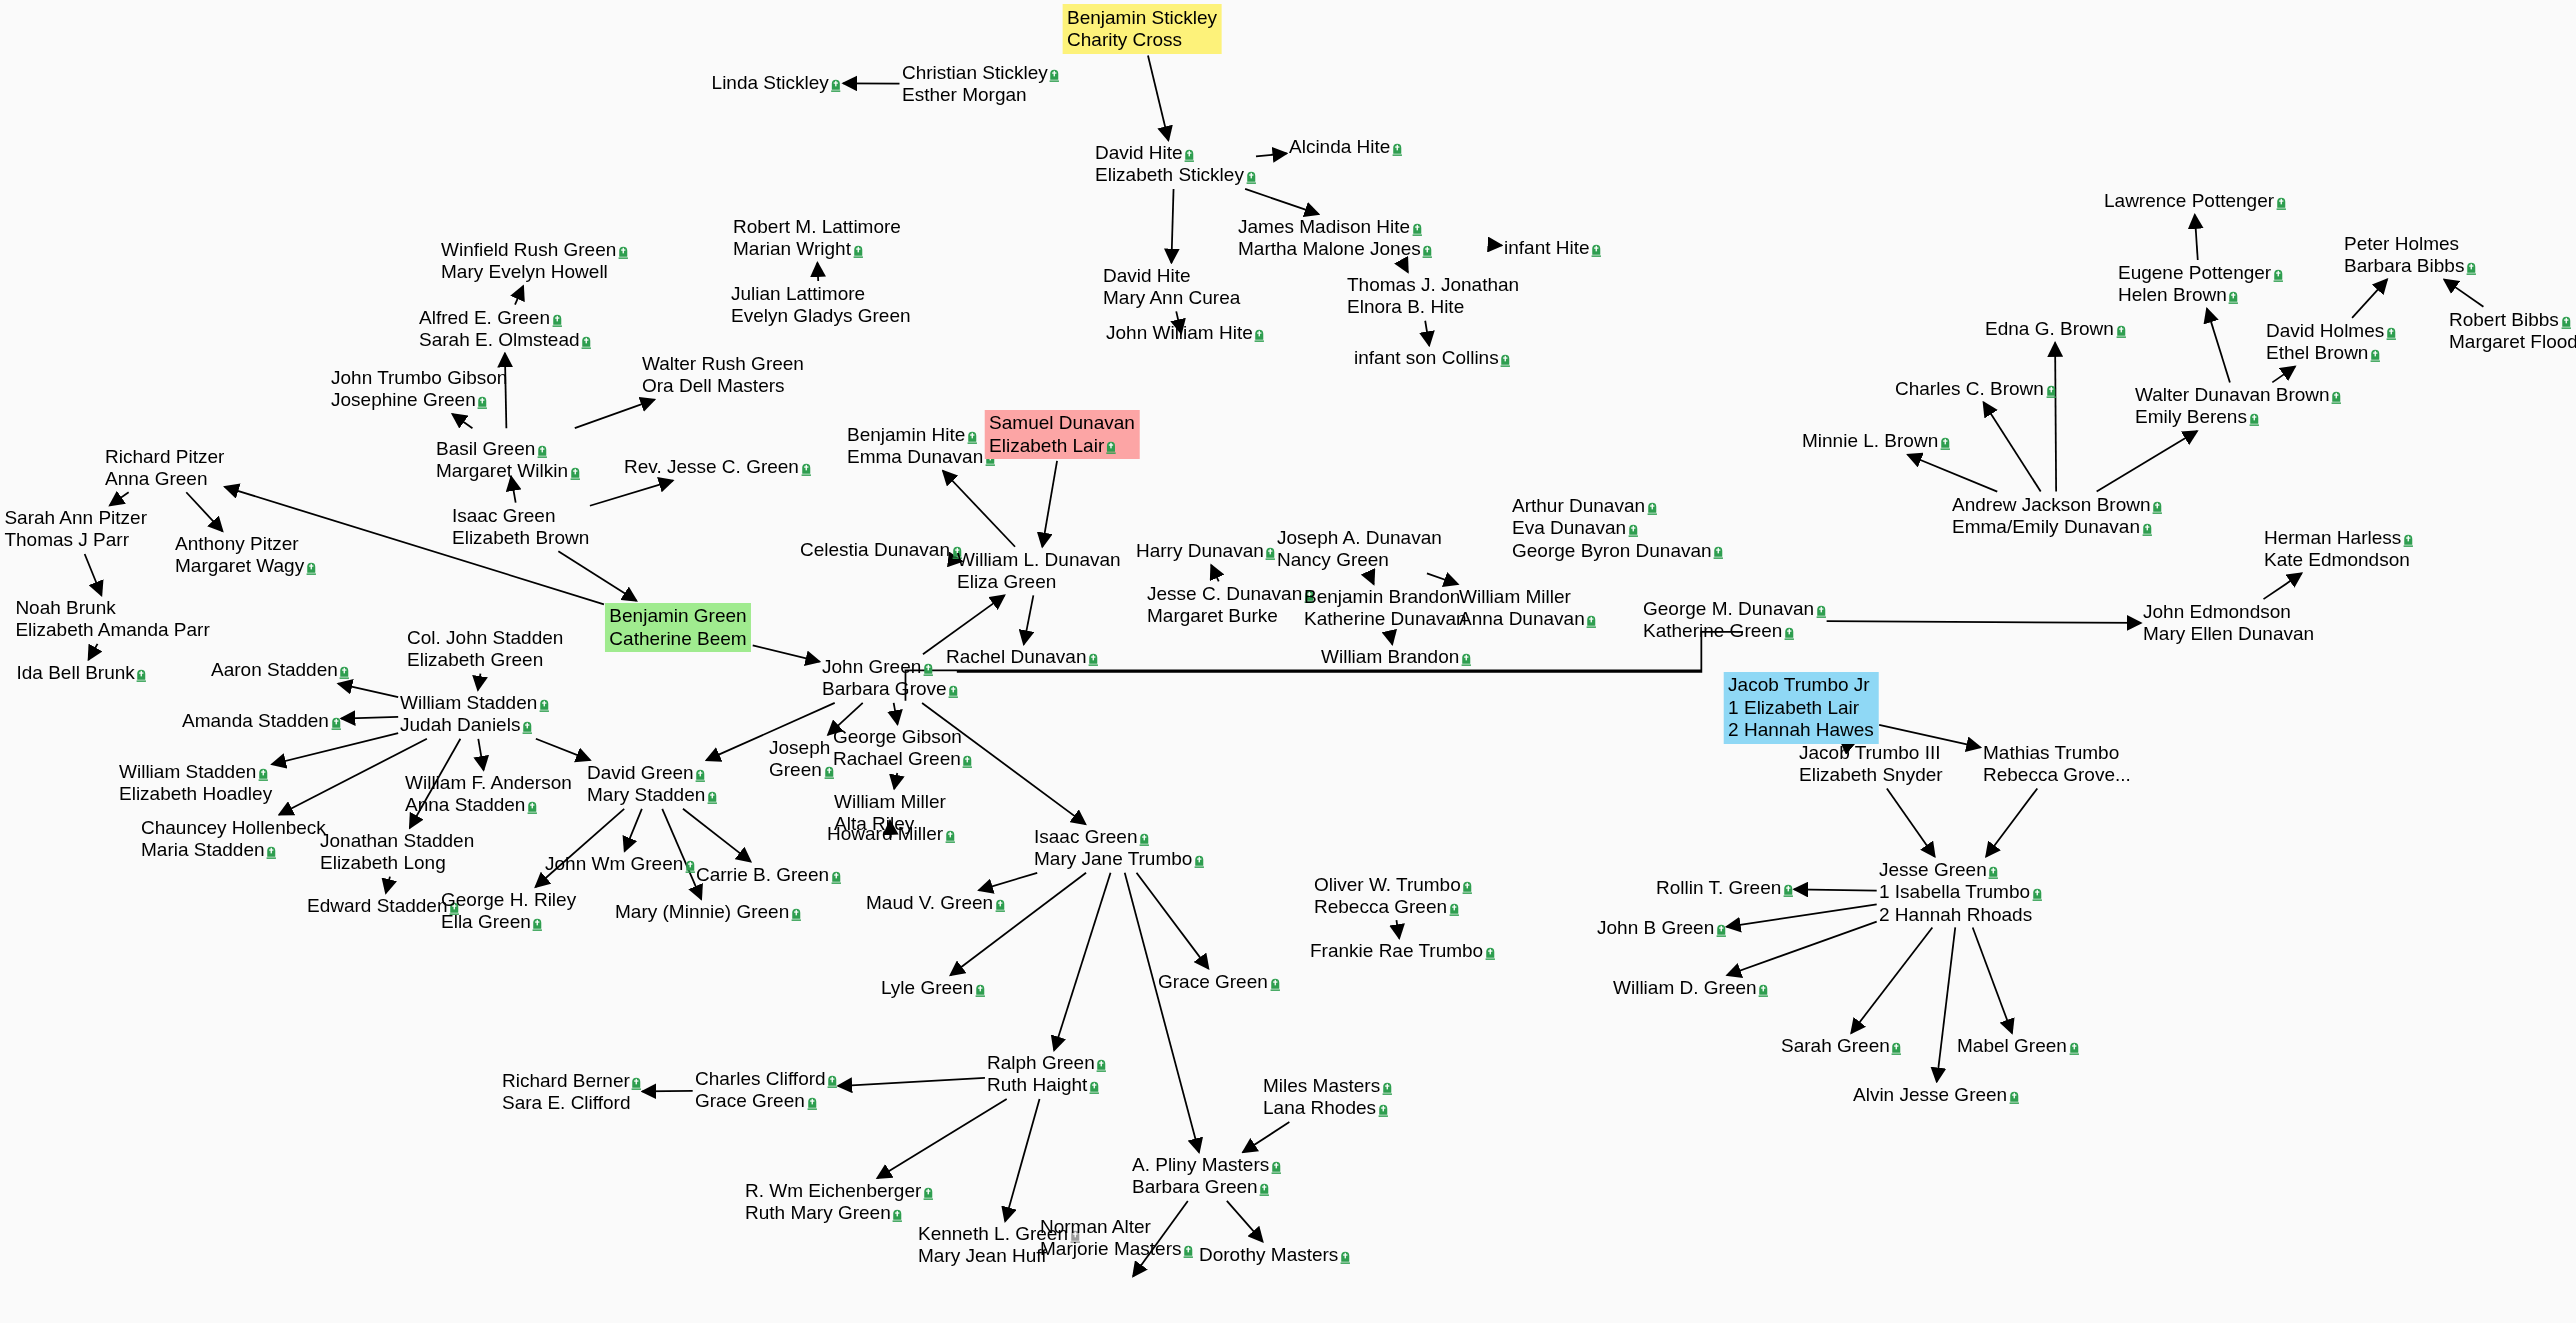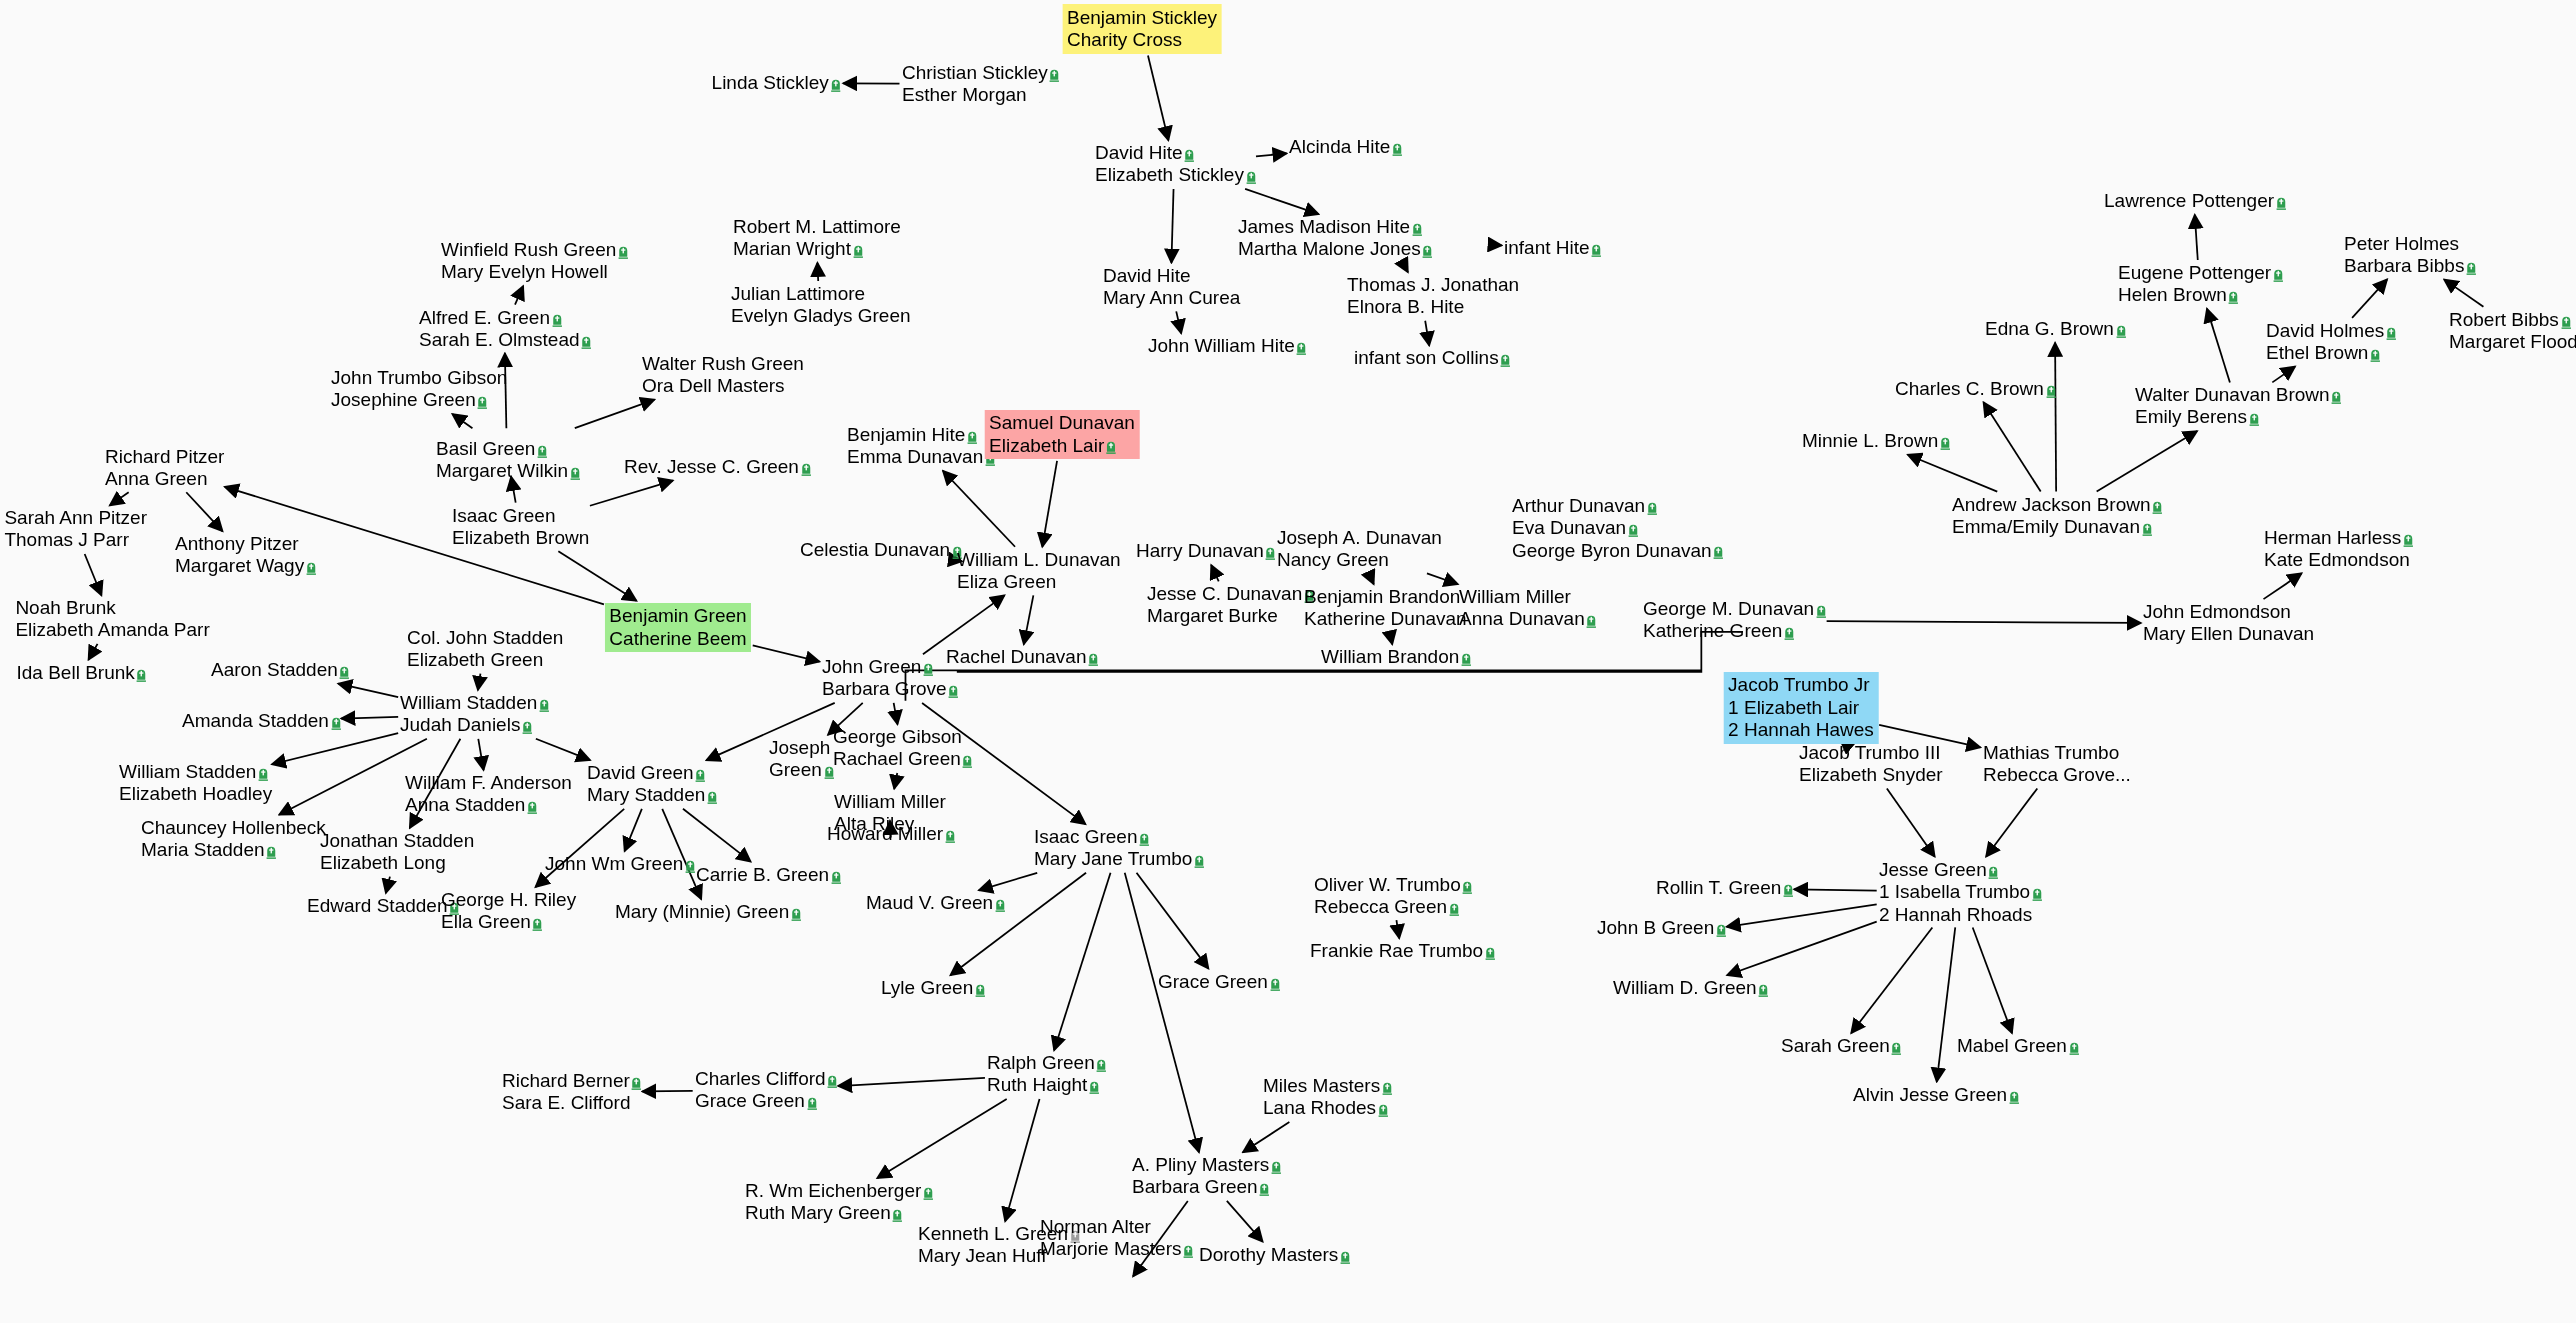--- a/index.html
+++ b/index.html
@@ -209,21 +209,21 @@
             </svg></span></span>
       </div>
       <div class="node l" style="left: 1103px; top: 265px;">
         <span class="ln">David Hite</span>
         <span class="ln">Mary Ann Curea</span>
       </div>
       <div class="node l" style="left: 1347px; top: 274px;">
         <span class="ln">Thomas J. Jonathan</span>
         <span class="ln">Elnora B. Hite</span>
       </div>
-      <div class="node l" style="left: 1106px; top: 335px; margin-left: 42px;">
+      <div class="node l" style="left: 1106px; top: 322px;">
         <span class="ln">John William Hite<span class="gs"><svg viewBox="0 0 19 26">
               <path d="M2.2 10.5a7.3 7.3 0 0 1 14.6 0V21.5H2.2z" fill="#2e9e4f"></path>
               <rect x="8.3" y="5.2" width="2.4" height="10" fill="#fff"></rect>
               <rect x="5.6" y="8.0" width="7.8" height="2.3" fill="#fff"></rect>
               <rect x="1.0" y="22.6" width="17" height="2.6" fill="#2e9e4f"></rect>
             </svg></span></span>
       </div>
       <div class="node l" style="left: 1354px; top: 347px;">
         <span class="ln">infant son Collins<span class="gs"><svg viewBox="0 0 19 26">
               <path d="M2.2 10.5a7.3 7.3 0 0 1 14.6 0V21.5H2.2z" fill="#2e9e4f"></path>

